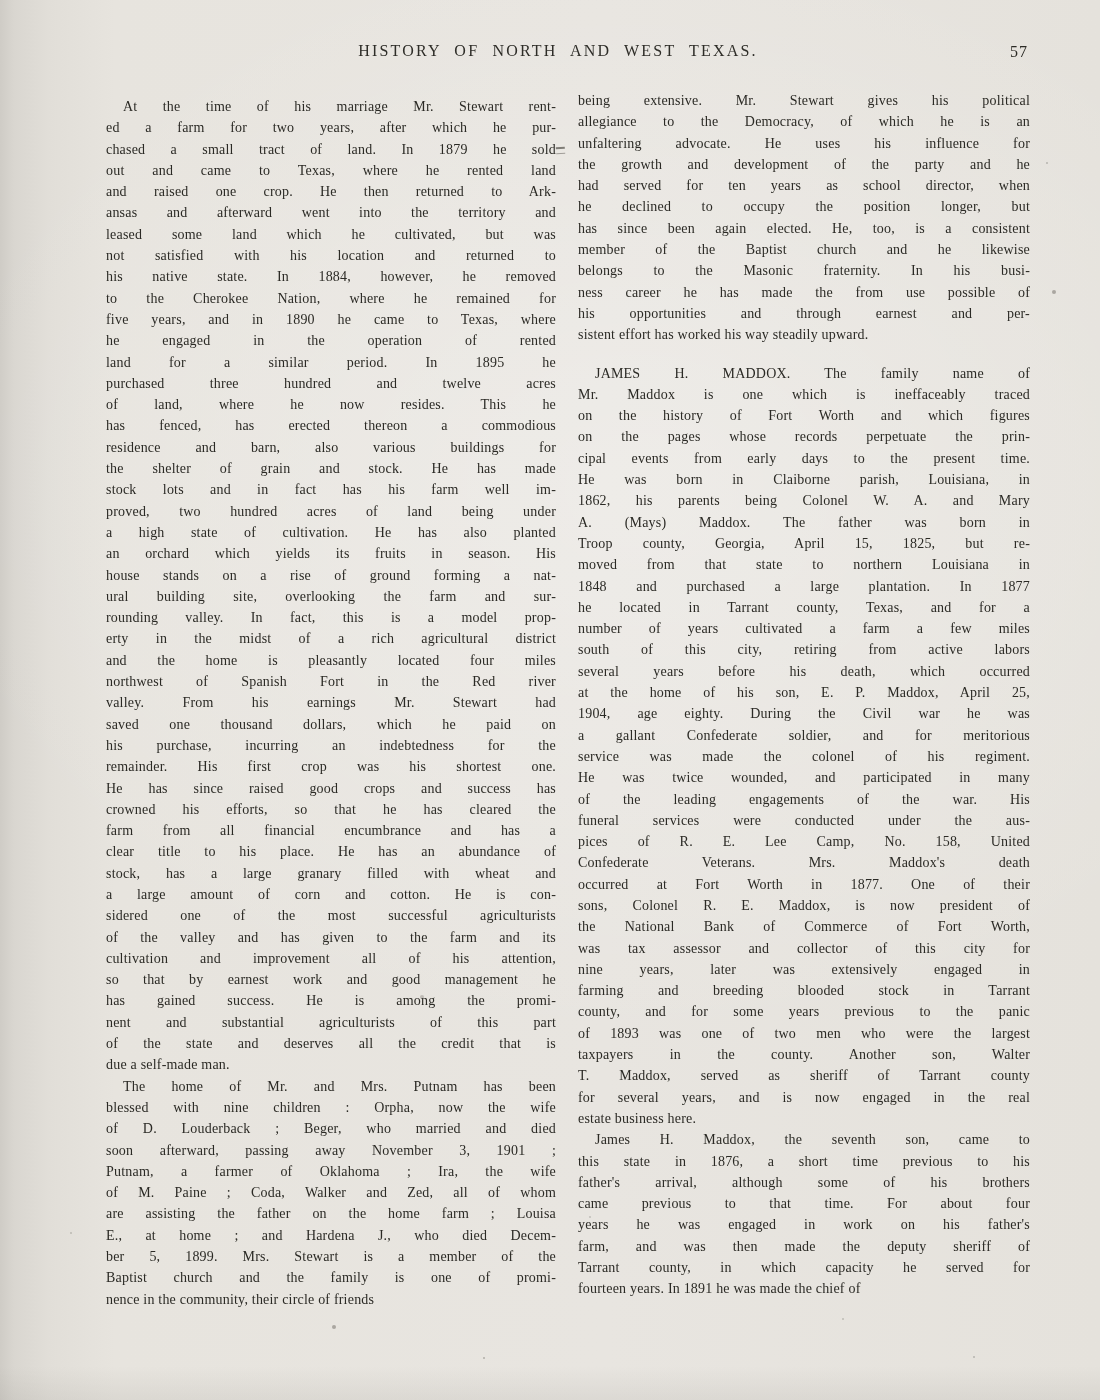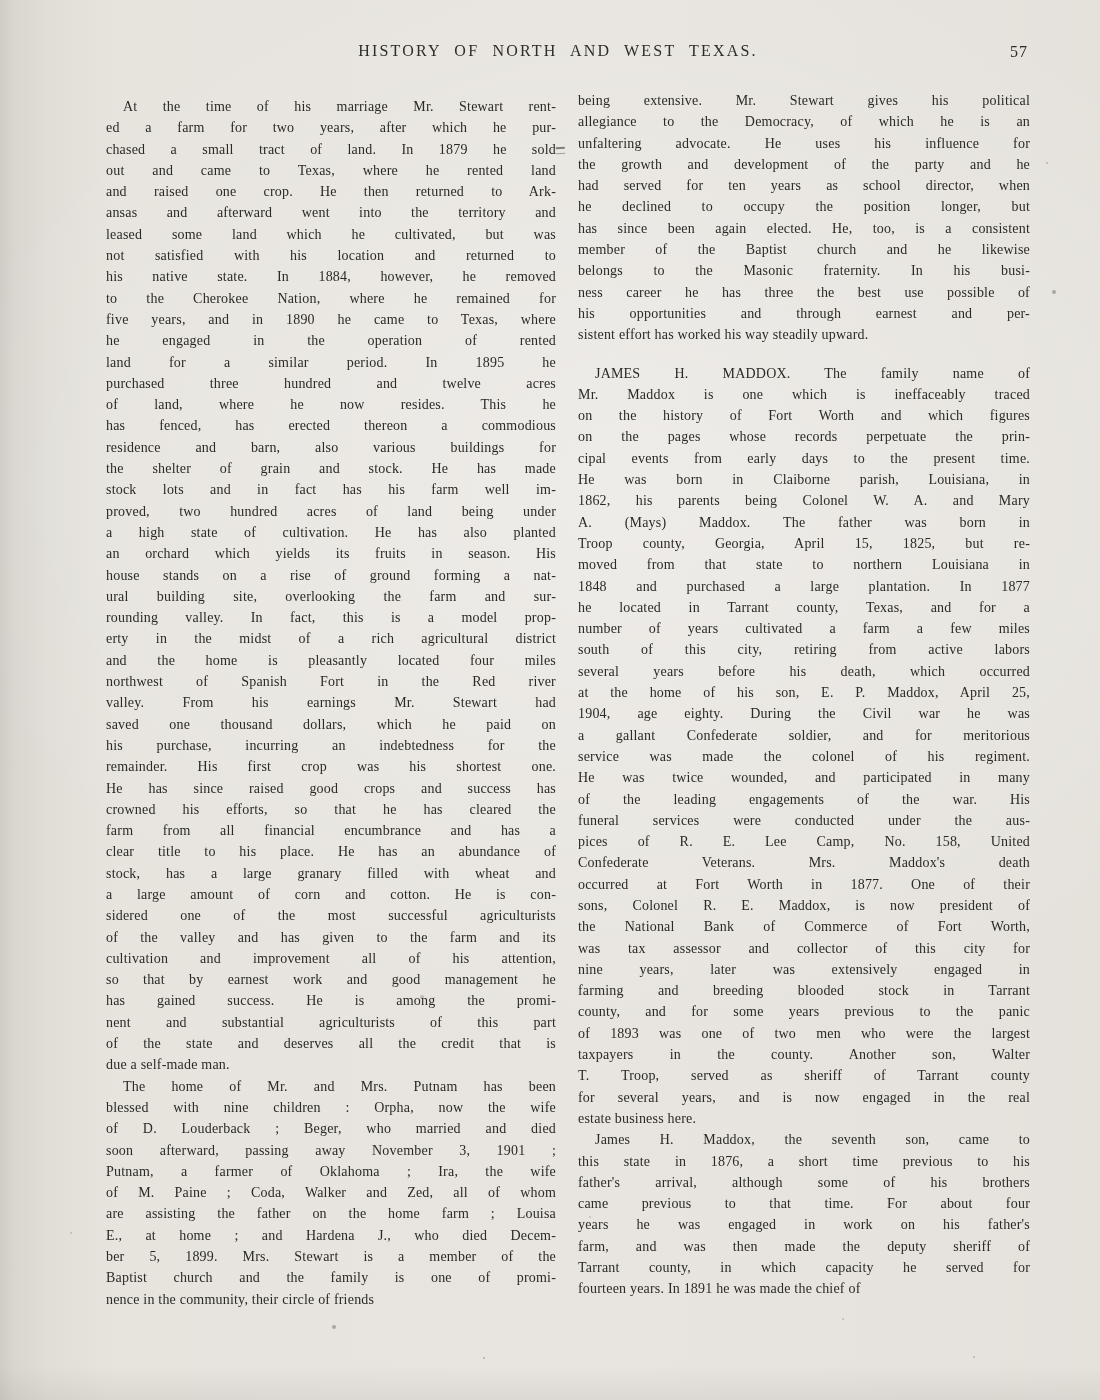--- a/index.html
+++ b/index.html
@@ -137,21 +137,21 @@
       <div class="para">
         <div class="line">being extensive. Mr. Stewart gives his political</div>
         <div class="line">allegiance to the Democracy, of which he is an</div>
         <div class="line">unfaltering advocate. He uses his influence for</div>
         <div class="line">the growth and development of the party and he</div>
         <div class="line">had served for ten years as school director, when</div>
         <div class="line">he declined to occupy the position longer, but</div>
         <div class="line">has since been again elected. He, too, is a consistent</div>
         <div class="line">member of the Baptist church and he likewise</div>
         <div class="line">belongs to the Masonic fraternity. In his busi-</div>
-        <div class="line">ness career he has three the best use possible of</div>
+        <div class="line">ness career he has made the from use possible of</div>
         <div class="line">his opportunities and through earnest and per-</div>
         <div class="line last">sistent effort has worked his way steadily upward.</div>
       </div>
       <div class="para indent space-before">
         <div class="line">JAMES H. MADDOX. The family name of</div>
         <div class="line">Mr. Maddox is one which is ineffaceably traced</div>
         <div class="line">on the history of Fort Worth and which figures</div>
         <div class="line">on the pages whose records perpetuate the prin-</div>
         <div class="line">cipal events from early days to the present time.</div>
         <div class="line">He was born in Claiborne parish, Louisiana, in</div>
@@ -175,21 +175,21 @@
         <div class="line">Confederate Veterans. Mrs. Maddox's death</div>
         <div class="line">occurred at Fort Worth in 1877. One of their</div>
         <div class="line">sons, Colonel R. E. Maddox, is now president of</div>
         <div class="line">the National Bank of Commerce of Fort Worth,</div>
         <div class="line">was tax assessor and collector of this city for</div>
         <div class="line">nine years, later was extensively engaged in</div>
         <div class="line">farming and breeding blooded stock in Tarrant</div>
         <div class="line">county, and for some years previous to the panic</div>
         <div class="line">of 1893 was one of two men who were the largest</div>
         <div class="line">taxpayers in the county. Another son, Walter</div>
-        <div class="line">T. Troop, served as sheriff of Tarrant county</div>
+        <div class="line">T. Maddox, served as sheriff of Tarrant county</div>
         <div class="line">for several years, and is now engaged in the real</div>
         <div class="line last">estate business here.</div>
       </div>
       <div class="para indent">
         <div class="line">James H. Maddox, the seventh son, came to</div>
         <div class="line">this state in 1876, a short time previous to his</div>
         <div class="line">father's arrival, although some of his brothers</div>
         <div class="line">came previous to that time. For about four</div>
         <div class="line">years he was engaged in work on his father's</div>
         <div class="line">farm, and was then made the deputy sheriff of</div>

